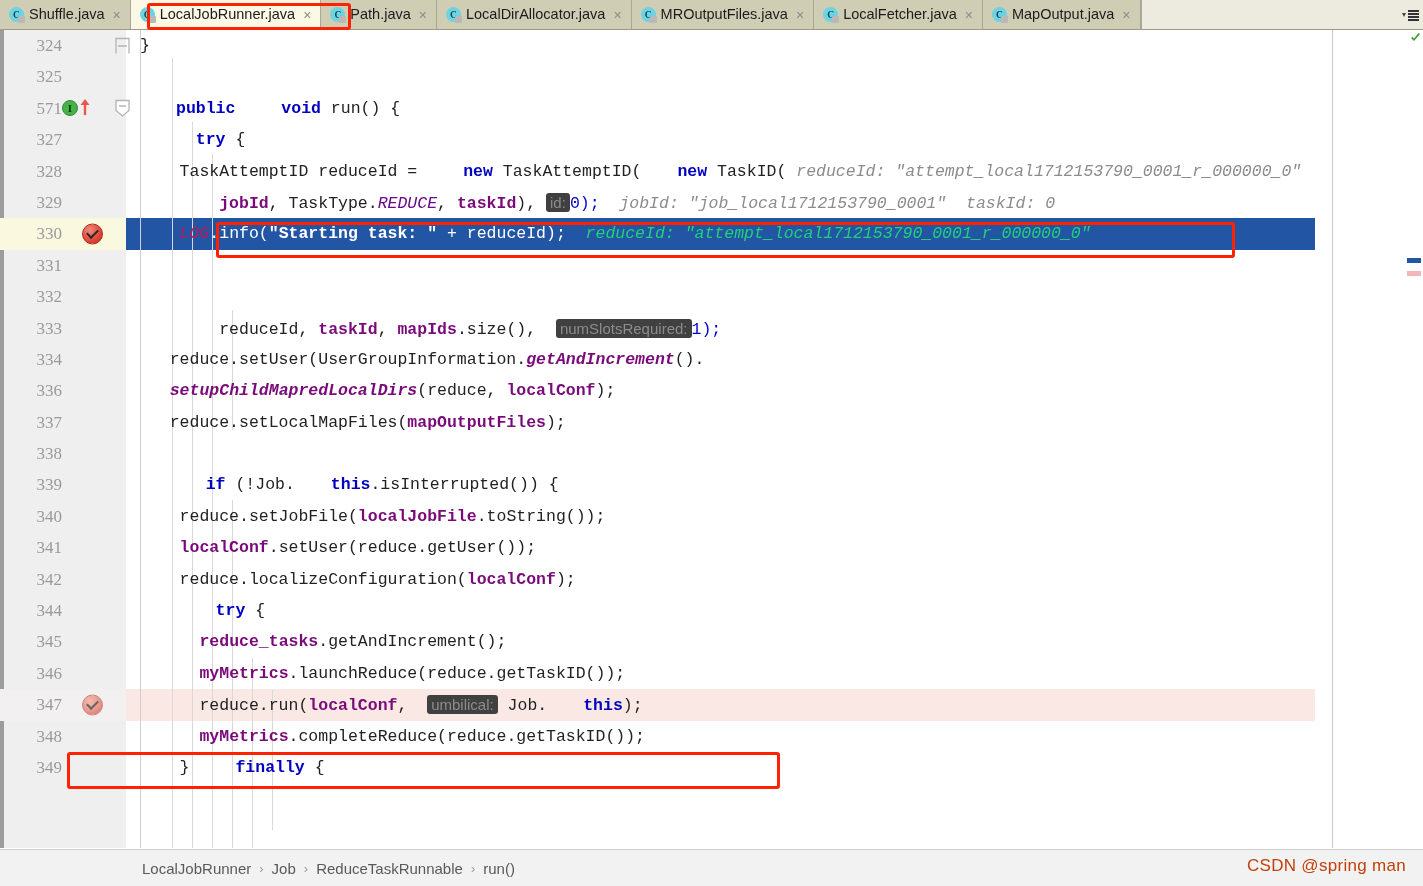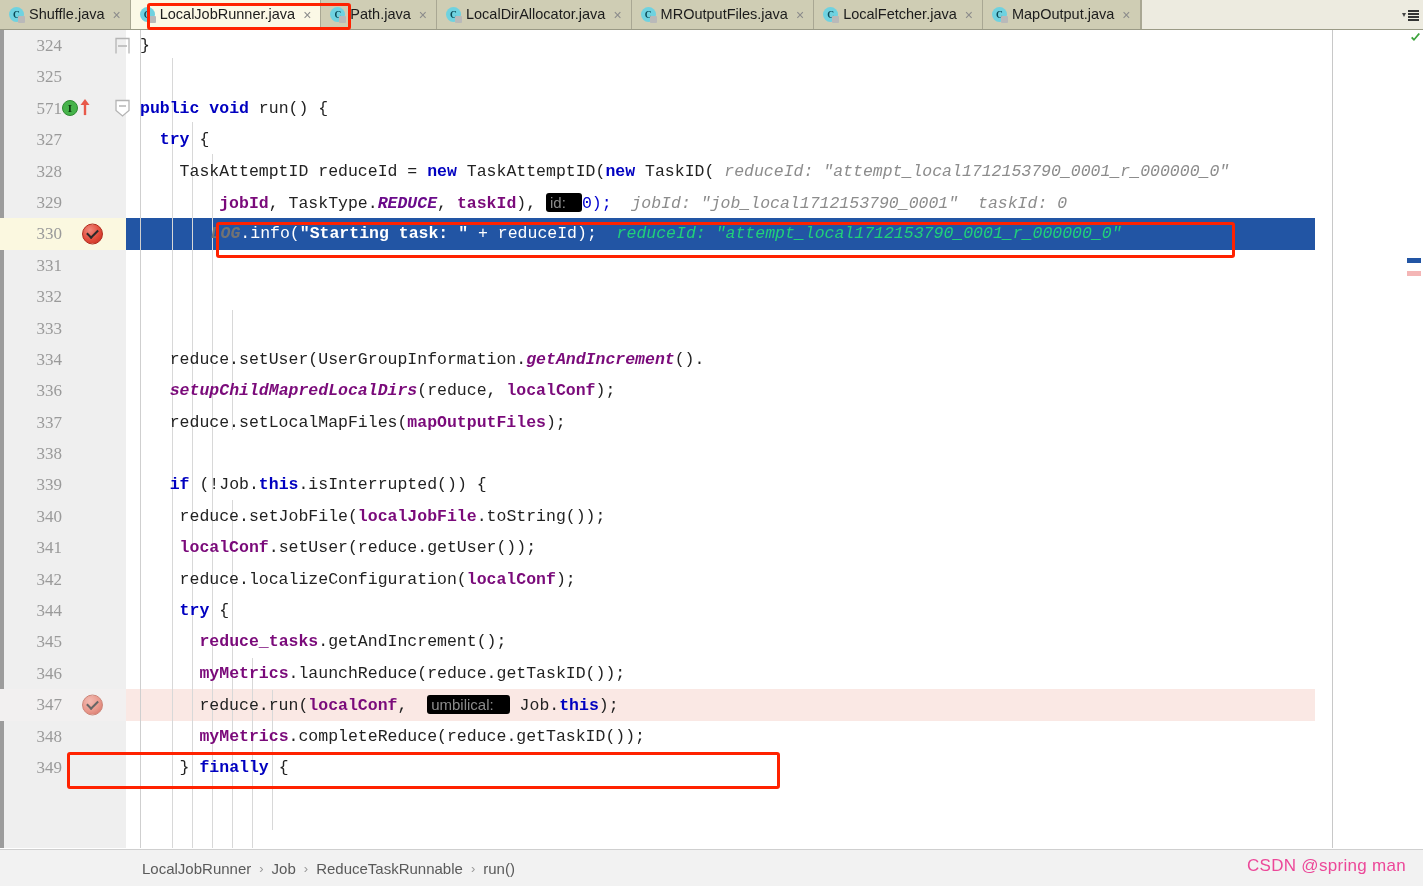--- a/index.html
+++ b/index.html
@@ -200,38 +200,38 @@
   
   .code {
     position: absolute; left: 140px; top: 0;
     height: 100%;
     font-family: "Liberation Mono", monospace;
     font-size: 16.5px;
     color: #222222;
     z-index: 3;
     white-space: pre;
   }
-  .kw { color: #0000C0; font-weight: bold; }
+  .kw { color: #0000C0; font-weight: bold; margin-left: 36px; }
   .fld { color: #7A0A7A; font-weight: bold; }
   .sfld { color: #7A0A7A; font-weight: bold; font-style: italic; }
-  .stat { color: #6A0A8A; font-style: italic; font-weight: bold; }
+  .stat { color: #6A0A8A; font-style: italic; font-weight: normal; }
   .str { color: #1A1AD0; font-weight: bold; }
   .num { color: #0000D0; }
   .hintv { color: #8C8C8C; font-style: italic; }
   .hintbox {
-    background: #000000;
+    background: #404040;
     color: #8C8C8C;
     border-radius: 3px;
-    padding: 1px 16px 1px 4px;
+    padding: 1px 4px 1px 4px;
     font-family: "Liberation Sans", sans-serif;
     font-size: 15px;
     font-style: normal;
   }
   .row.hl .code { color: #ffffff; }
-  .row.hl .stat { color: #737373; margin-left: 31px; }
+  .row.hl .stat { color: #be185d; }
   .row.hl .str { color: #ffffff; font-weight: bold; }
   .row.hl .hintv { color: #21D07A; font-style: italic; }
 
   
   .iguides { position: absolute; left: 0; top: 0; width: 1423px; height: 818px; z-index: 2; pointer-events: none; }
 
   
   .anno-330 {
     position: absolute;
     left: 216px; top: 192px;
@@ -276,21 +276,21 @@
     padding-left: 138px;
     gap: 0px;
     font-size: 15px;
     color: #5a5a5a;
   }
   .crumb { padding: 0 4px; cursor: default; }
   .crumb-sep { color: #9a9a9a; font-size: 13px; padding: 0 4px; }
   .watermark {
     position: absolute; right: 17px; top: 856px;
     font-size: 17px;
-    color: #ec4899;
+    color: #c2410c;
     letter-spacing: .3px;
   }
   .bc-leftstub {
     position: absolute; left: 126px; top: 849px;
     width: 1px; height: 37px; background: #D8D8D8;
   }
 </style>
 </head>
 <body>
 
@@ -428,20 +428,21 @@
       </div>
 
       <div class="row">
         <span class="lnum">332</span>
         <span class="gutter-icons"></span>
       </div>
 
       <div class="row">
         <span class="lnum">333</span>
         <span class="gutter-icons"></span>
+        <span class="code">        reduceId, <span class="fld">taskId</span>, <span class="fld">mapIds</span>.size(),  <span class="hintbox">numSlotsRequired:</span><span class="num">1);</span></span>
       </div>
 
       <div class="row">
         <span class="lnum">334</span>
         <span class="gutter-icons"></span>
         <span class="code">   reduce.setUser(UserGroupInformation.<span class="sfld">getAndIncrement</span>().</span>
       </div>
 
 
       <div class="row">

